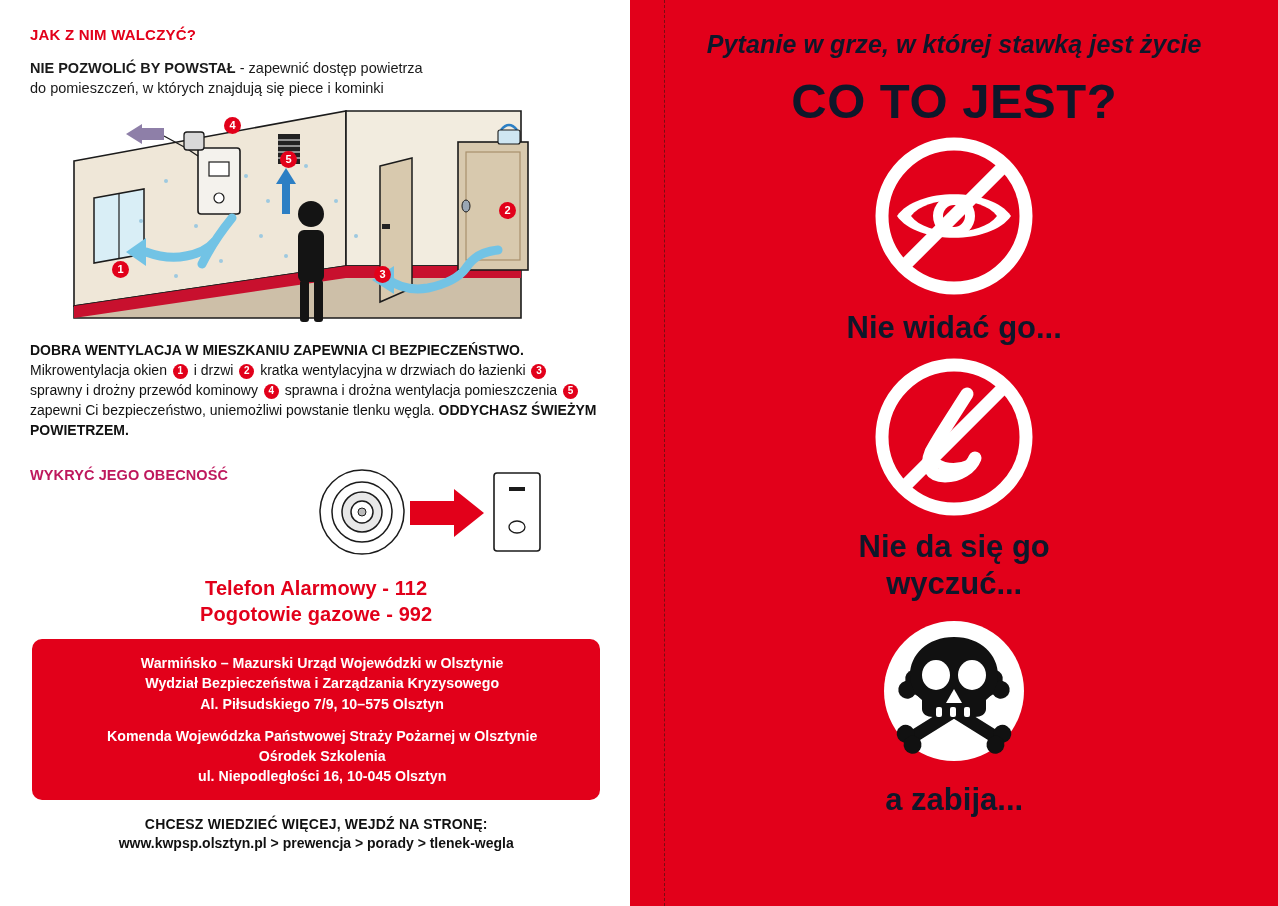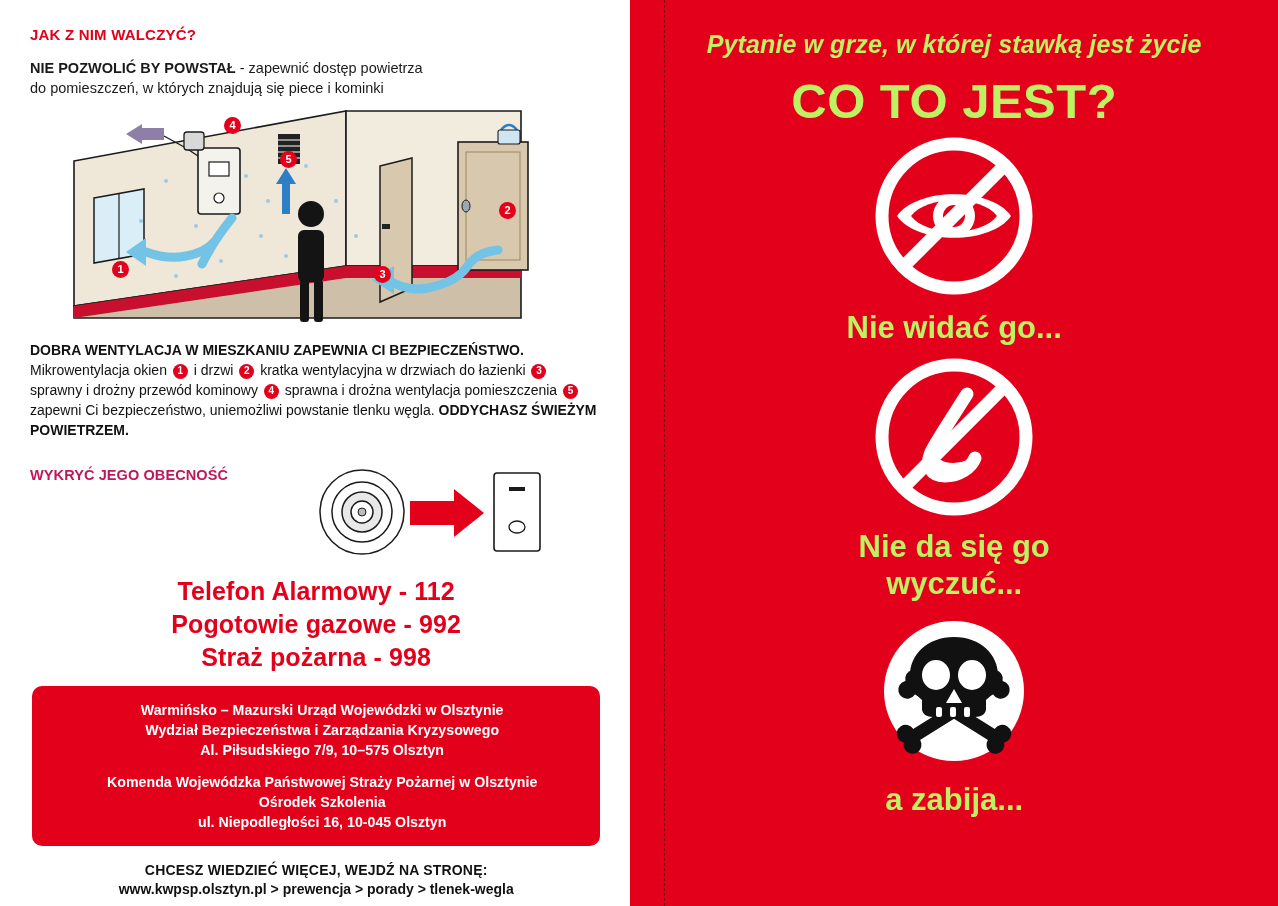--- a/index.html
+++ b/index.html
@@ -55,21 +55,21 @@
   
   .detect-wrap { display: flex; align-items: flex-start; margin-top: 26px; }
   .detect-txt { width: 280px; }
   .detect-txt .h { font-weight: bold; font-size: 14.5px; color: #be185d; letter-spacing: 0.1px; }
   .detect-txt .p { font-size: 14px; color: #111; line-height: 1.35; margin-top: 1px; }
   .detect-art { position: relative; width: 230px; height: 90px; margin-left: 4px; }
 
   
   .phones { text-align: center; margin-top: 18px; }
   .phones div {
-    color: #e2001a; font-weight: bold; font-size: 25px;
+    color: #e2001a; font-weight: bold; font-size: 20px;
     line-height: 1.32; letter-spacing: 0.1px;
   }
 
   
   .addr {
     margin: 12px 2px 0 2px;
     background: #e2001a; color: #fff;
     border-radius: 10px;
     padding: 14px 6px 14px 18px;
     text-align: center;
@@ -80,21 +80,21 @@
   
   .foot { text-align: center; margin-top: 16px; }
   .foot .l1 { font-size: 14px; font-weight: bold; color: #111; letter-spacing: 0.2px; }
   .foot .l2 { font-size: 14px; font-weight: bold; color: #111; margin-top: 3px; }
 
   
   .right {
     width: 680px; height: 906px;
     background: #e2001a;
     position: relative;
-    color: #bef264;
+    color: #0f172a;
     text-align: center;
   }
   .dashline {
     position: absolute; left: 34px; top: 0; width: 0; height: 906px;
     border-left: 1.5px dashed #7a0d12;
   }
   .r-sub {
     font-style: italic; font-weight: bold; font-size: 25px;
     margin: 30px 0 0 0; letter-spacing: 0.1px;
   }
@@ -220,21 +220,20 @@
           <rect x="180" y="6" width="46" height="78" rx="3" fill="#ffffff" stroke="#1b1b1b" stroke-width="1.6"></rect>
           <rect x="195" y="20" width="16" height="4" fill="#1b1b1b"></rect>
           <ellipse cx="203" cy="60" rx="8" ry="6" fill="#ffffff" stroke="#1b1b1b" stroke-width="1.3"></ellipse>
         </svg>
       </div>
     </div>
 
     <div class="phones">
       <div>Telefon Alarmowy - 112</div>
       <div>Pogotowie gazowe - 992</div>
-      <div>Straż pożarna - 998</div>
     </div>
 
     <div class="addr">
       <p>Warmińsko – Mazurski Urząd Wojewódzki w Olsztynie</p>
       <p>Wydział Bezpieczeństwa i Zarządzania Kryzysowego</p>
       <p>Al. Piłsudskiego 7/9, 10–575  Olsztyn</p>
       <div class="gap"></div>
       <p>Komenda Wojewódzka Państwowej Straży Pożarnej w Olsztynie</p>
       <p>Ośrodek Szkolenia</p>
       <p>ul. Niepodległości 16, 10-045 Olsztyn</p>

